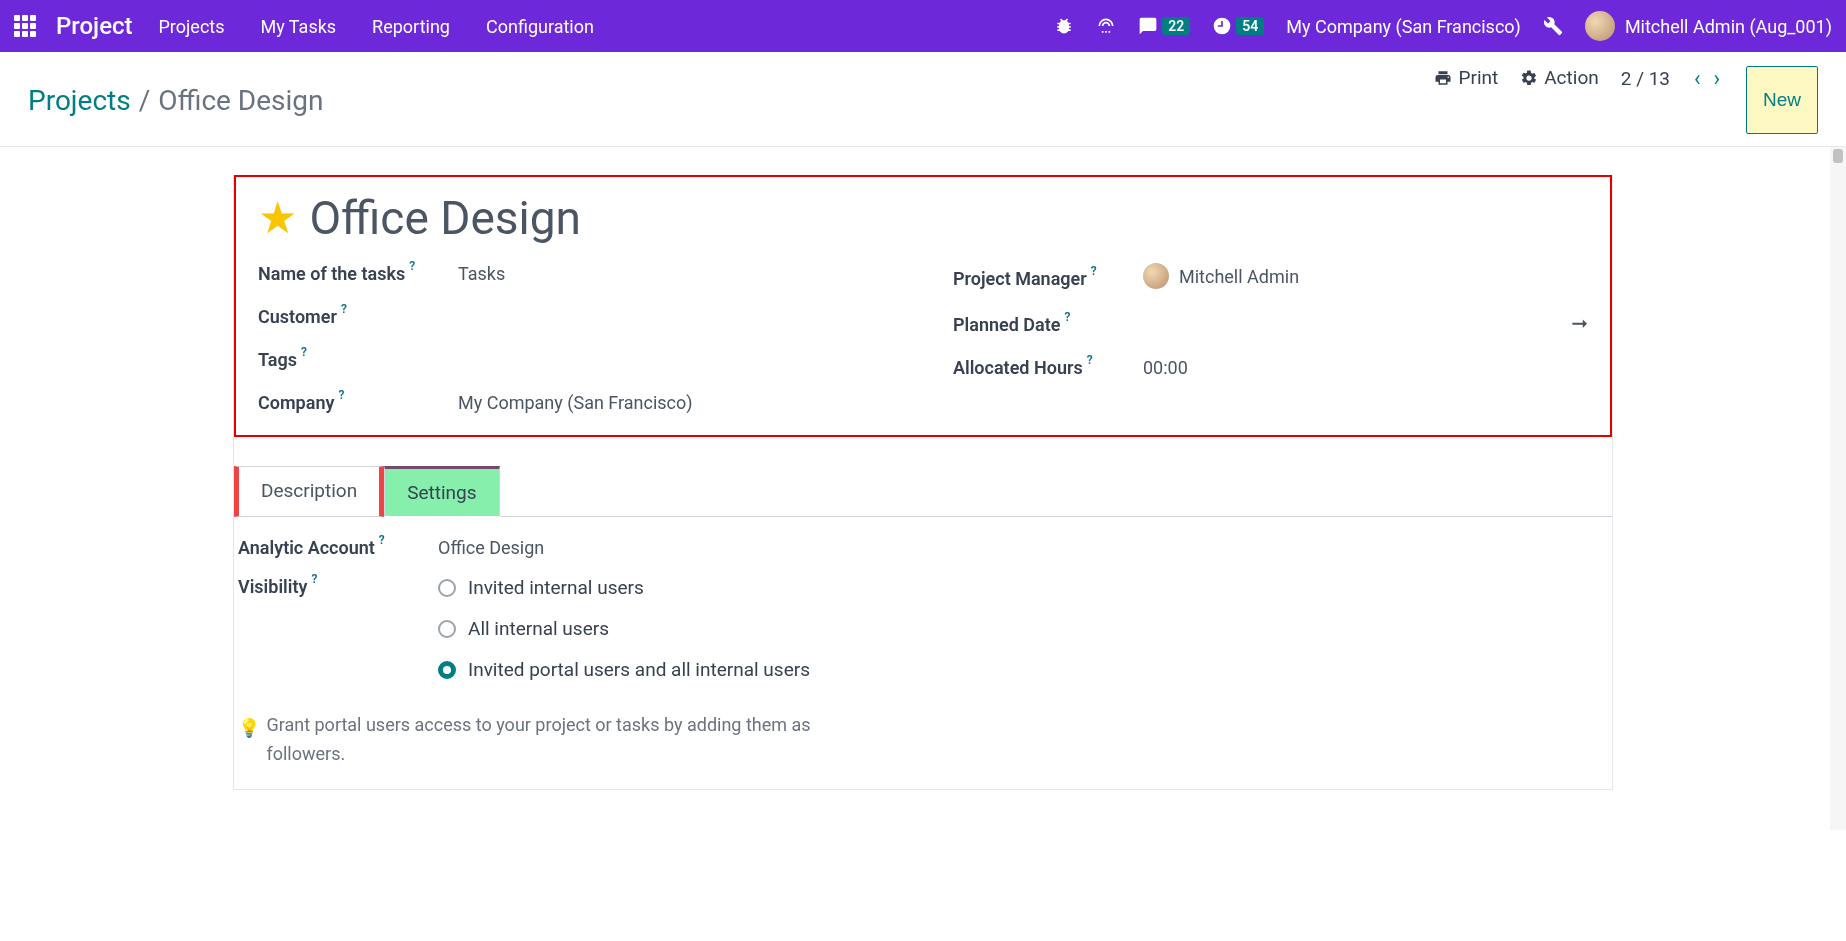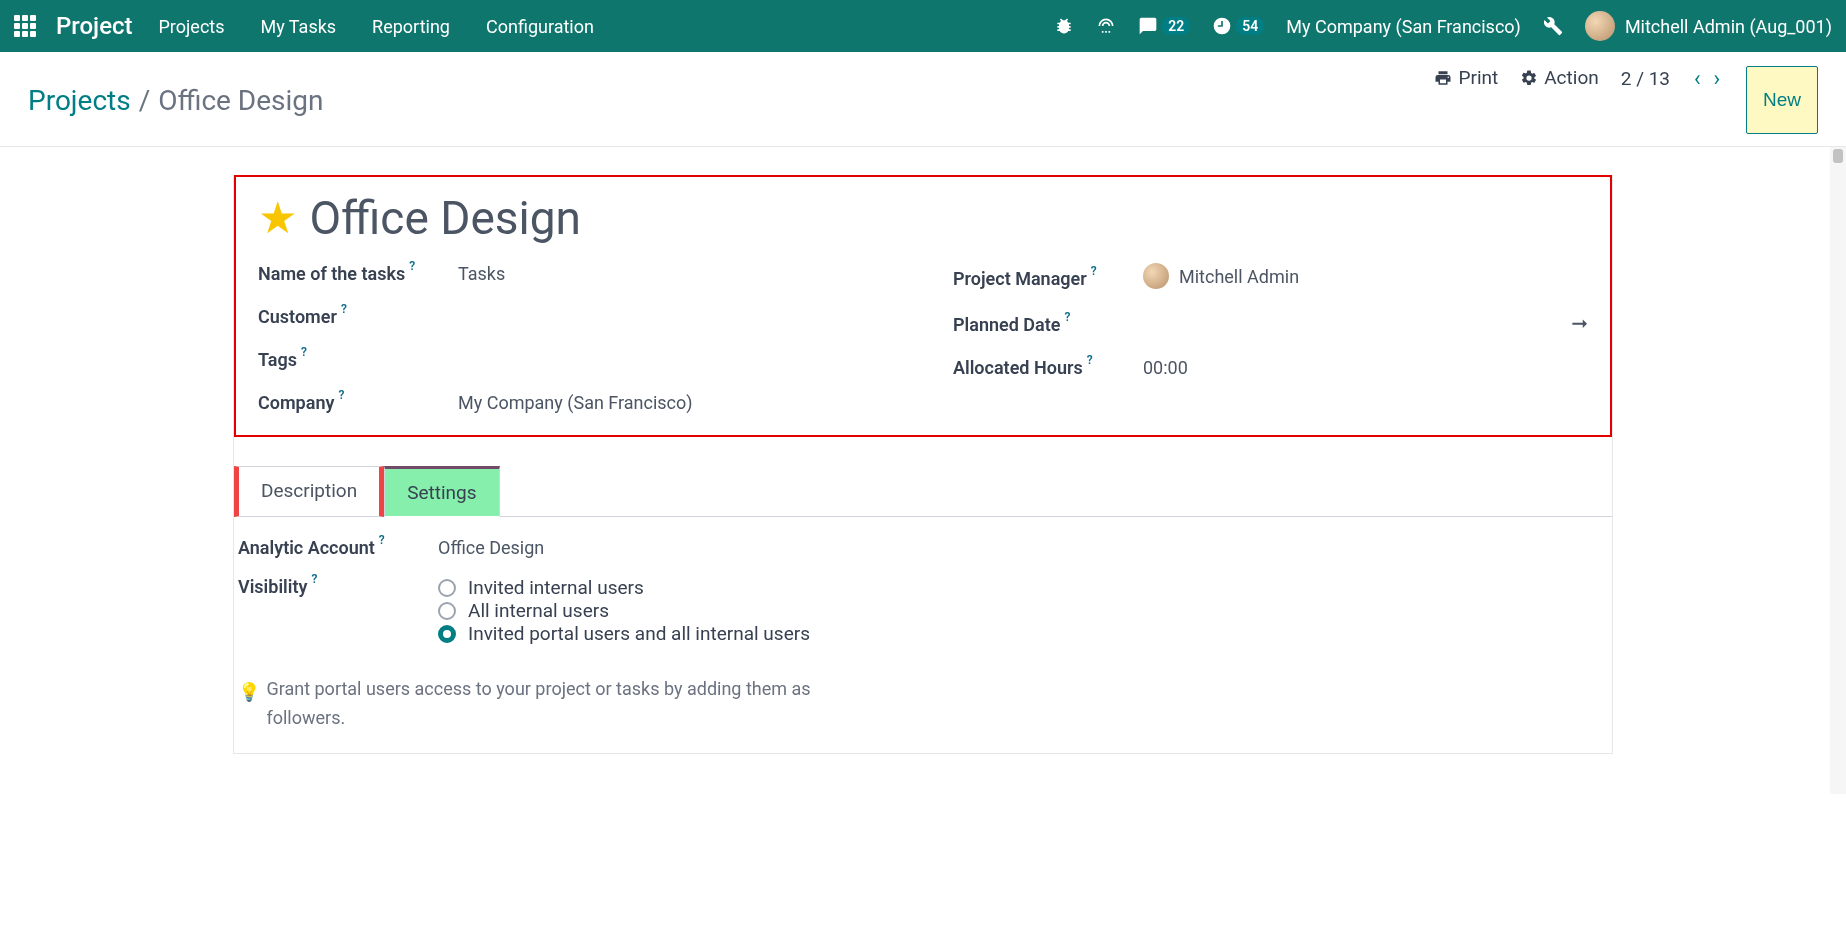--- a/index.html
+++ b/index.html
@@ -5,37 +5,37 @@
   * { box-sizing: border-box; margin: 0; padding: 0; }
   body {
     font-family: -apple-system, BlinkMacSystemFont, "Segoe UI", Roboto, "Helvetica Neue", Arial, sans-serif;
     background: #fff;
     color: #374151;
     font-size: 15px;
   }
 
   
   .navbar {
-    background: #0f766e;
+    background: #6d28d9;
     color: #fff;
     height: 52px;
     display: flex;
     align-items: center;
     padding: 0 14px;
     gap: 10px;
   }
   .navbar .apps-icon { width: 22px; height: 22px; display:flex; flex-wrap:wrap; gap:2px; cursor:pointer;}
   .navbar .apps-icon span { width:6px; height:6px; background:#fff; display:block; border-radius:1px;}
   .navbar .brand { font-size: 24px; font-weight:500; margin: 0 16px 0 10px; }
   .navbar .menu { display:flex; gap:36px; }
   .navbar .menu a { color:#fff; text-decoration:none; font-size:18px; cursor:pointer;}
   .navbar .spacer { flex:1; }
   .navbar .right { display:flex; align-items:center; gap:22px; }
   .navbar .icon-btn { color:#fff; font-size:18px; cursor:pointer; display:flex; align-items:center; gap:4px;}
-  .navbar .badge { background:#017e84; color:#fff; font-size:14px; padding:1px 6px; border-radius:8px; font-weight:600;}
+  .navbar .badge { background:#017e84; color:#fff; font-size:14px; padding:1px 6px; border-radius:3px; font-weight:600;}
   .navbar .company { font-size:18px; cursor:pointer;}
   .navbar .avatar { width:30px; height:30px; border-radius:50%; background:radial-gradient(circle at 35% 35%, #f3d7b5, #b8916a); display:inline-block;}
   .navbar .user { display:flex; align-items:center; gap:10px; font-size:18px; cursor:pointer;}
 
   
   .controlbar {
     display:flex; align-items:center; justify-content:space-between;
     padding: 14px 28px 12px 28px;
     border-bottom:1px solid #e5e7eb;
   }
@@ -72,21 +72,21 @@
   .right-widget { margin-left:auto; color:#4b5563; font-size:20px;}
 
   
   .tabs { display:flex; border-bottom:1px solid #d1d5db; margin-top:28px;}
   .tab { padding:12px 22px; font-size:19px; color:#4b5563; cursor:pointer; border:1px solid transparent; position:relative; top:1px;}
   .tab.inactive { border:5px solid #ef4444; border-top:1px solid #d1d5db; background:#fff; border-bottom:1px solid #d1d5db;}
   .tab.active { border:1px solid #d1d5db; border-top:3px solid #714B67; border-bottom-color:#fff; background:#86efac; color:#374151;}
 
   .tab-pane { padding:20px 4px;}
   .settings-grid .field-row { margin-bottom:18px; align-items:flex-start;}
-  .radio-group { display:flex; flex-direction:column; }
+  .radio-group { display:flex; flex-direction:column; gap:18px;}
   .radio-item { display:flex; align-items:center; gap:12px; cursor:pointer;}
   .radio-circle { width:18px; height:18px; border:2px solid #9ca3af; border-radius:50%; display:flex; align-items:center; justify-content:center;}
   .radio-item.selected .radio-circle { border-color:#017e84; border-width:5px;}
   .radio-label { font-size:19px; color:#374151;}
 
   .hint { color:#6b7280; font-size:18px; margin-top:30px; display:flex; gap:6px; align-items:flex-start; max-width:620px; line-height:1.6;}
   .hint .bulb { color:#9ca3af; font-size:18px; flex-shrink:0; margin-top:3px;}
 
   svg.icon { width:20px; height:20px; fill:currentColor; }
 </style>

